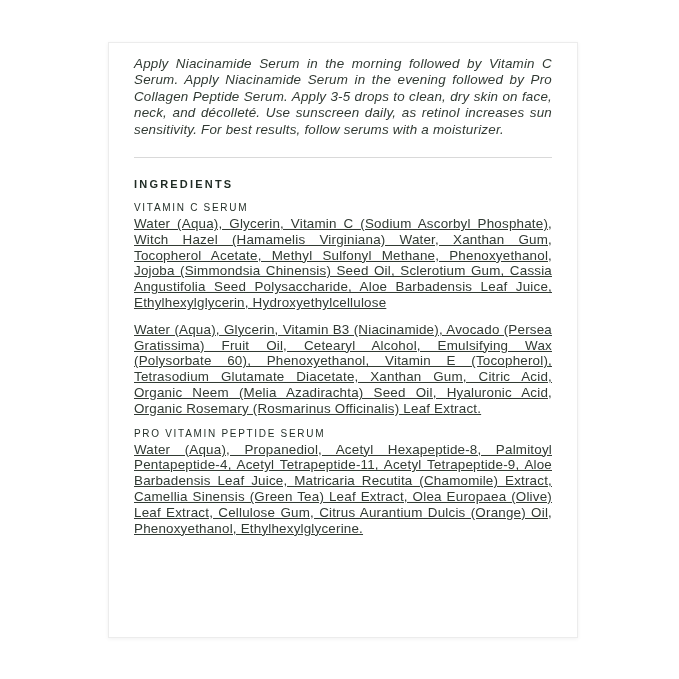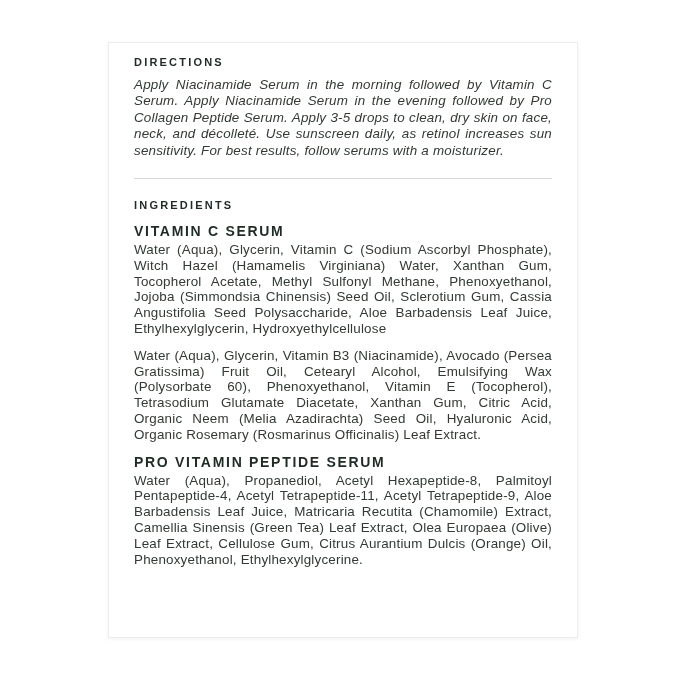--- a/index.html
+++ b/index.html
@@ -54,41 +54,41 @@
     border-top:1px solid var(--divider);
     margin:0 0 20px 0;
   }
   .ingredients-heading{
     margin-bottom:12px;
   }
   .product-block{
     margin:0 0 11px 0;
   }
   .product-name{
-    font-size:14px;
-    font-weight:bold;
+    font-size:10px;
+    font-weight:normal;
     letter-spacing:1.7px;
     color:var(--heading-text);
     margin:0 0 3px 0;
   }
   .product-list{
     font-size:13.4px;
     line-height:15.8px;
     letter-spacing:0.2px;
     color:var(--body-text);
     text-align:justify;
     margin:0;
+    text-decoration:underline;
   }
 </style>
 </head>
 <body>
 
 <div class="label-card">
 
-  <h2 class="section-heading">DIRECTIONS</h2>
 
   <p class="body-paragraph">Apply Niacinamide Serum in the morning followed by Vitamin C Serum. Apply Niacinamide Serum in the evening followed by Pro Collagen Peptide Serum. Apply 3-5 drops to clean, dry skin on face, neck, and décolleté. Use sunscreen daily, as retinol increases sun sensitivity. For best results, follow serums with a moisturizer.</p>
 
 
   <hr class="divider">
 
   <h2 class="section-heading ingredients-heading">INGREDIENTS</h2>
 
   <div class="product-block">
     <h3 class="product-name">VITAMIN C SERUM</h3>

